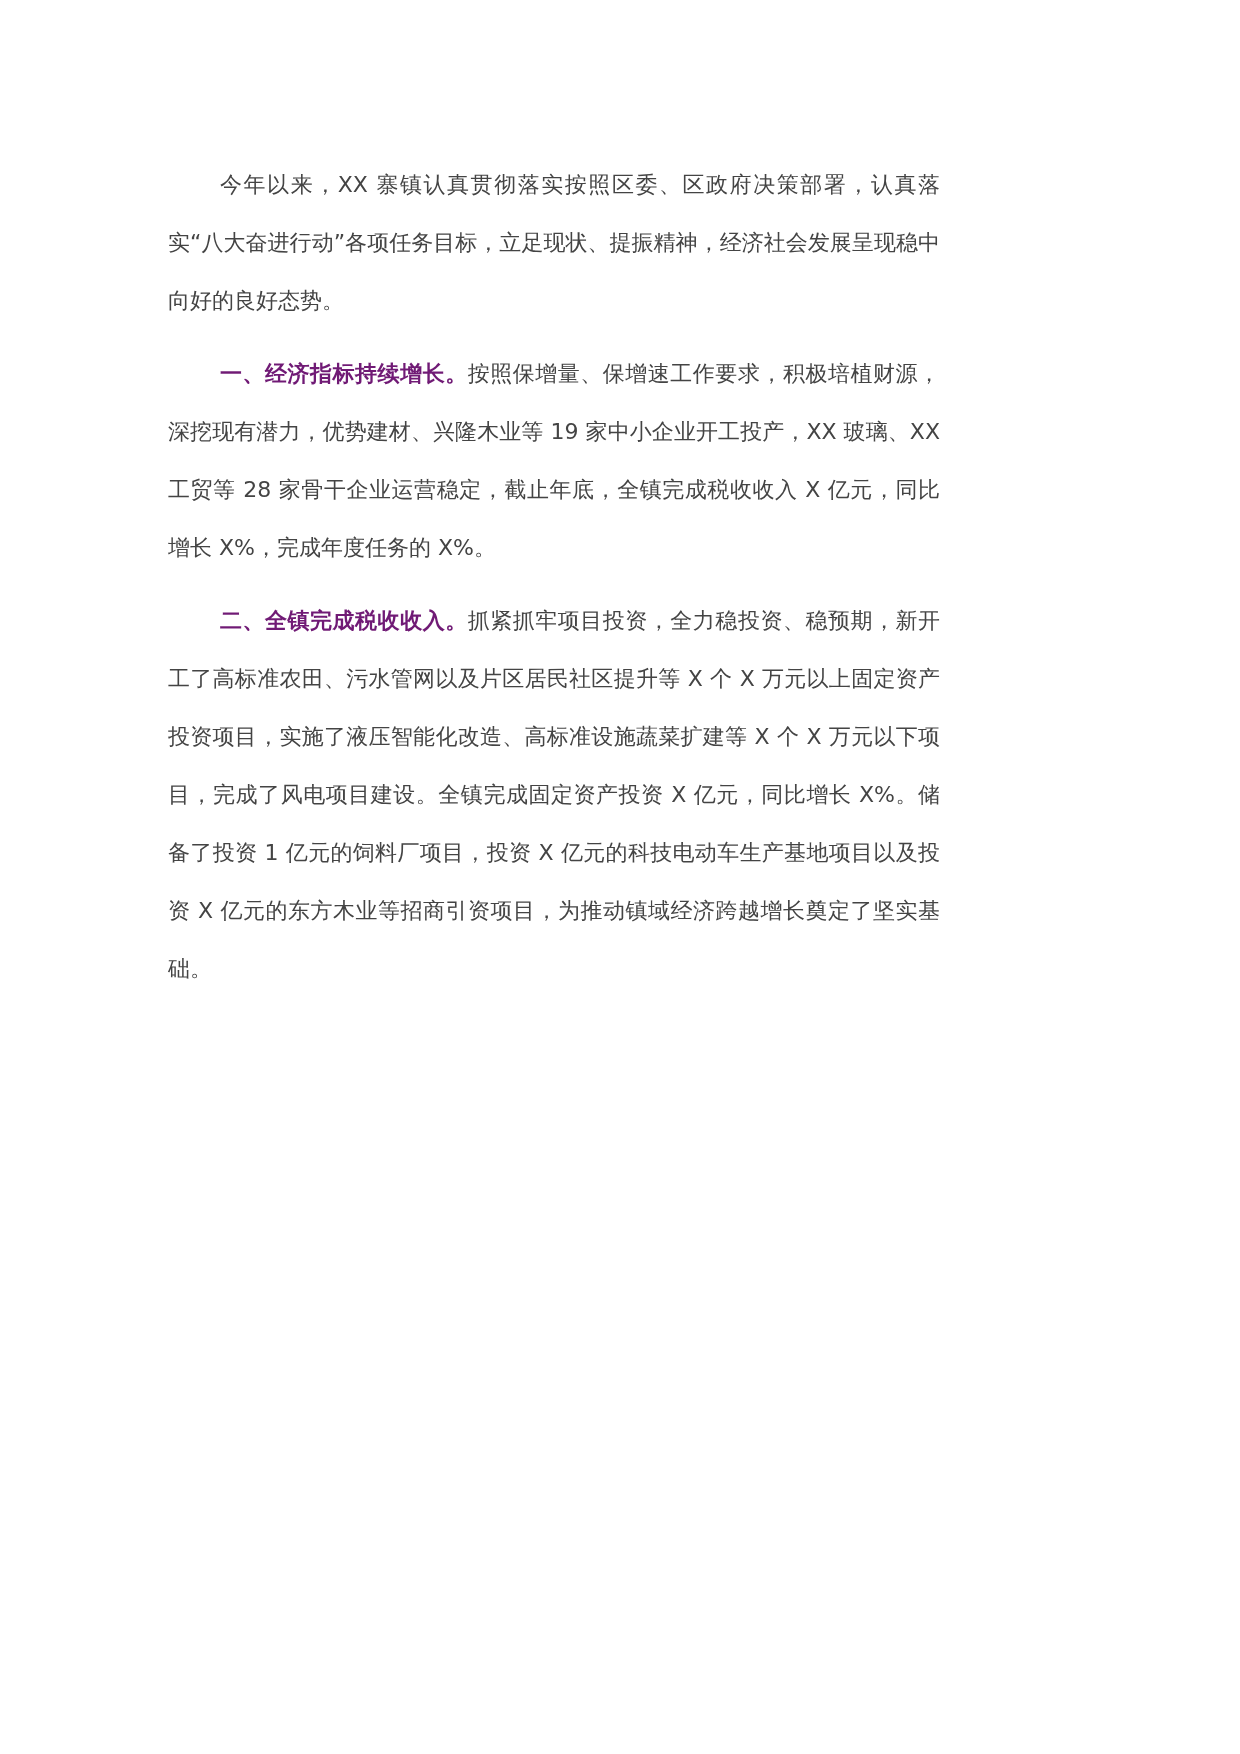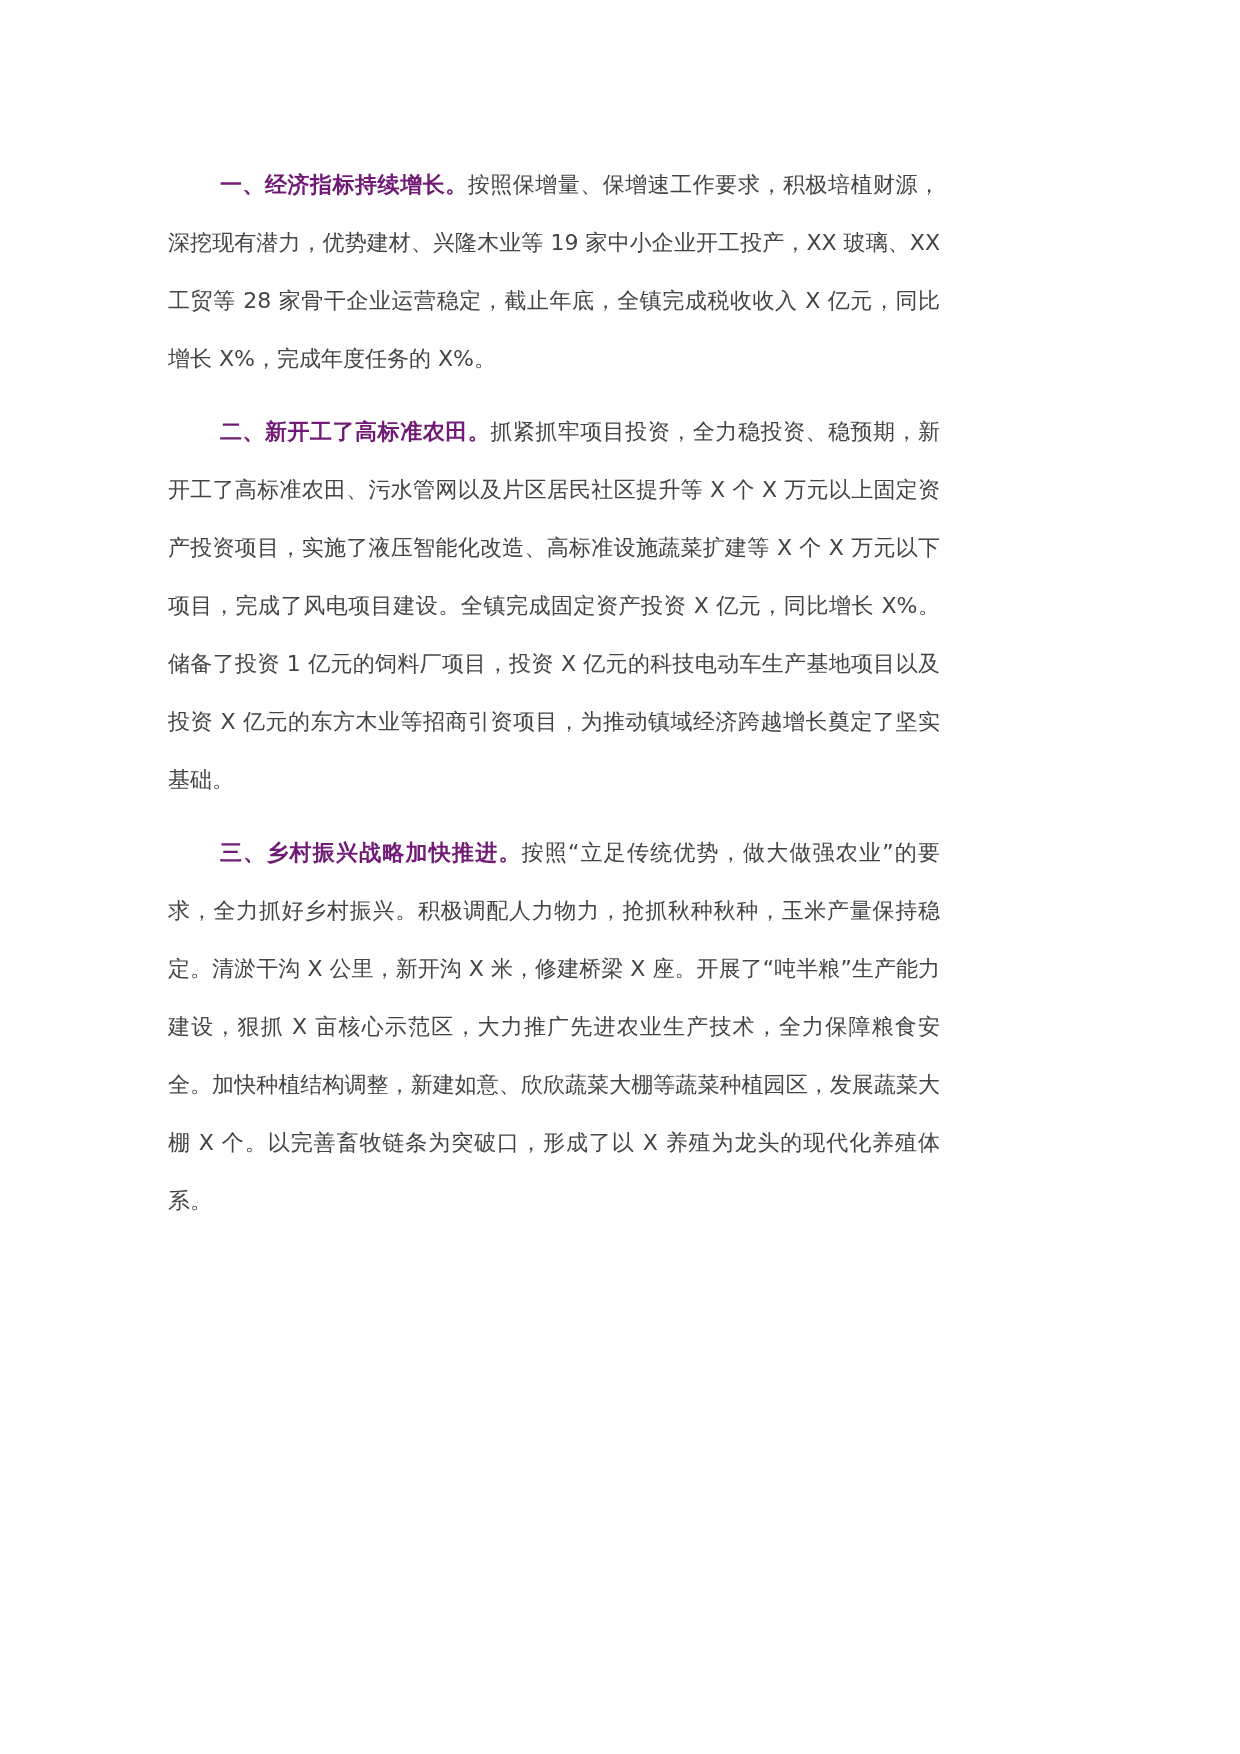--- a/index.html
+++ b/index.html
@@ -33,21 +33,21 @@
     .heading {
       font-weight: bold;
       color: #701a75;
     }
   </style>
 </head>
 <body>
 
 <div class="page">
   <p class="para">
+    <span class="heading"></span><span>今年以来，XX 寨镇认真贯彻落实按照区委、区政府决策部署，认真落实“八大奋进行动”各项任务目标，立足现状、提振精神，经济社会发展呈现稳中向好的良好态势。</span>
+  </p>
+  <p class="para">
     <span class="heading">一、经济指标持续增长。</span><span>按照保增量、保增速工作要求，积极培植财源，深挖现有潜力，优势建材、兴隆木业等 19 家中小企业开工投产，XX 玻璃、XX 工贸等 28 家骨干企业运营稳定，截止年底，全镇完成税收收入 X 亿元，同比增长 X%，完成年度任务的 X%。</span>
   </p>
   <p class="para">
-    <span class="heading">二、新开工了高标准农田。</span><span>抓紧抓牢项目投资，全力稳投资、稳预期，新开工了高标准农田、污水管网以及片区居民社区提升等 X 个 X 万元以上固定资产投资项目，实施了液压智能化改造、高标准设施蔬菜扩建等 X 个 X 万元以下项目，完成了风电项目建设。全镇完成固定资产投资 X 亿元，同比增长 X%。储备了投资 1 亿元的饲料厂项目，投资 X 亿元的科技电动车生产基地项目以及投资 X 亿元的东方木业等招商引资项目，为推动镇域经济跨越增长奠定了坚实基础。</span>
-  </p>
-  <p class="para">
-    <span class="heading">三、乡村振兴战略加快推进。</span><span>按照“立足传统优势，做大做强农业”的要求，全力抓好乡村振兴。积极调配人力物力，抢抓秋种秋种，玉米产量保持稳定。清淤干沟 X 公里，新开沟 X 米，修建桥梁 X 座。开展了“吨半粮”生产能力建设，狠抓 X 亩核心示范区，大力推广先进农业生产技术，全力保障粮食安全。加快种植结构调整，新建如意、欣欣蔬菜大棚等蔬菜种植园区，发展蔬菜大棚 X 个。以完善畜牧链条为突破口，形成了以 X 养殖为龙头的现代化养殖体系。</span>
+    <span class="heading">二、全镇完成税收收入。</span><span>抓紧抓牢项目投资，全力稳投资、稳预期，新开工了高标准农田、污水管网以及片区居民社区提升等 X 个 X 万元以上固定资产投资项目，实施了液压智能化改造、高标准设施蔬菜扩建等 X 个 X 万元以下项目，完成了风电项目建设。全镇完成固定资产投资 X 亿元，同比增长 X%。储备了投资 1 亿元的饲料厂项目，投资 X 亿元的科技电动车生产基地项目以及投资 X 亿元的东方木业等招商引资项目，为推动镇域经济跨越增长奠定了坚实基础。</span>
   </p>
 </div>
 
 </body></html>

